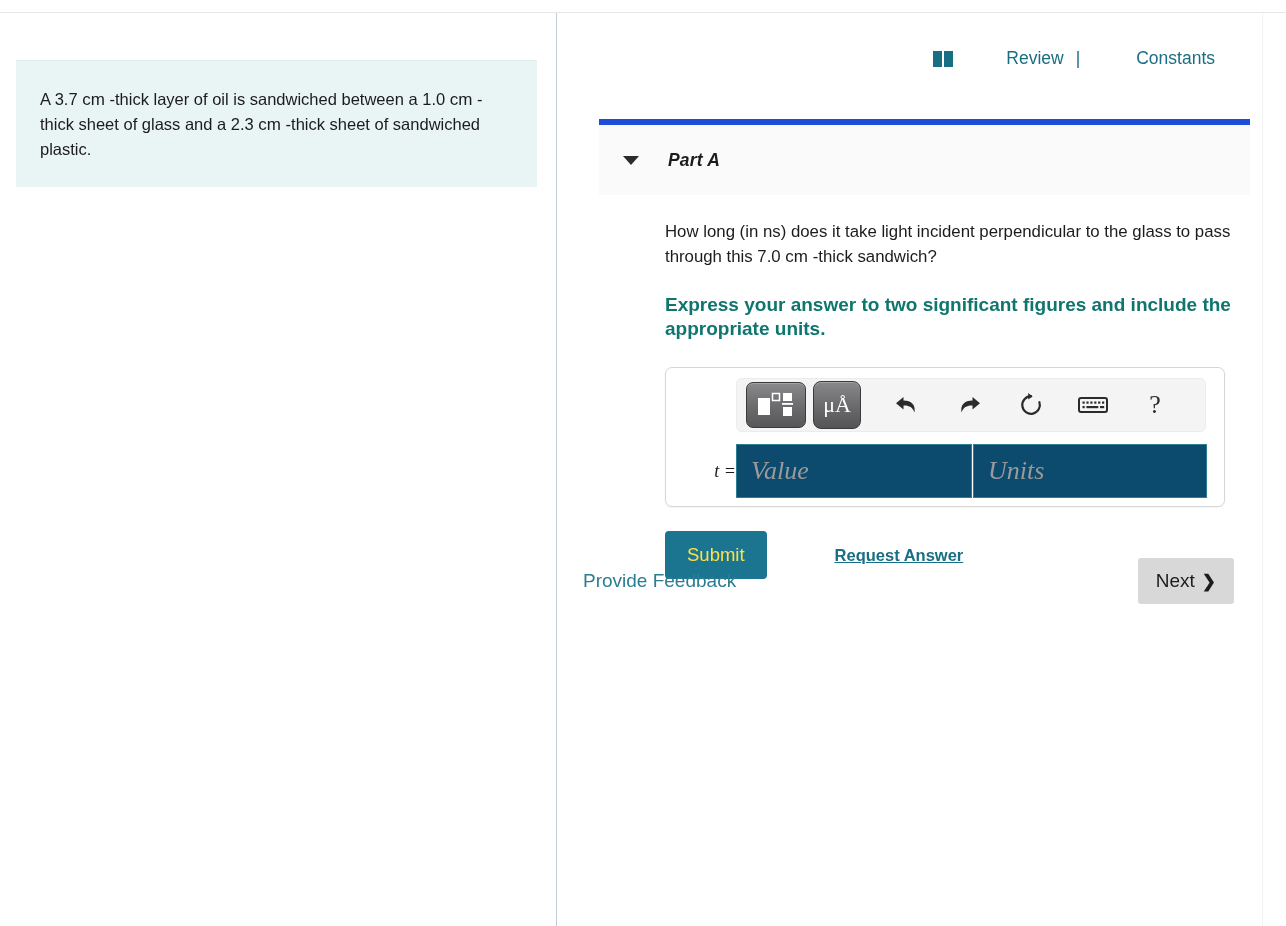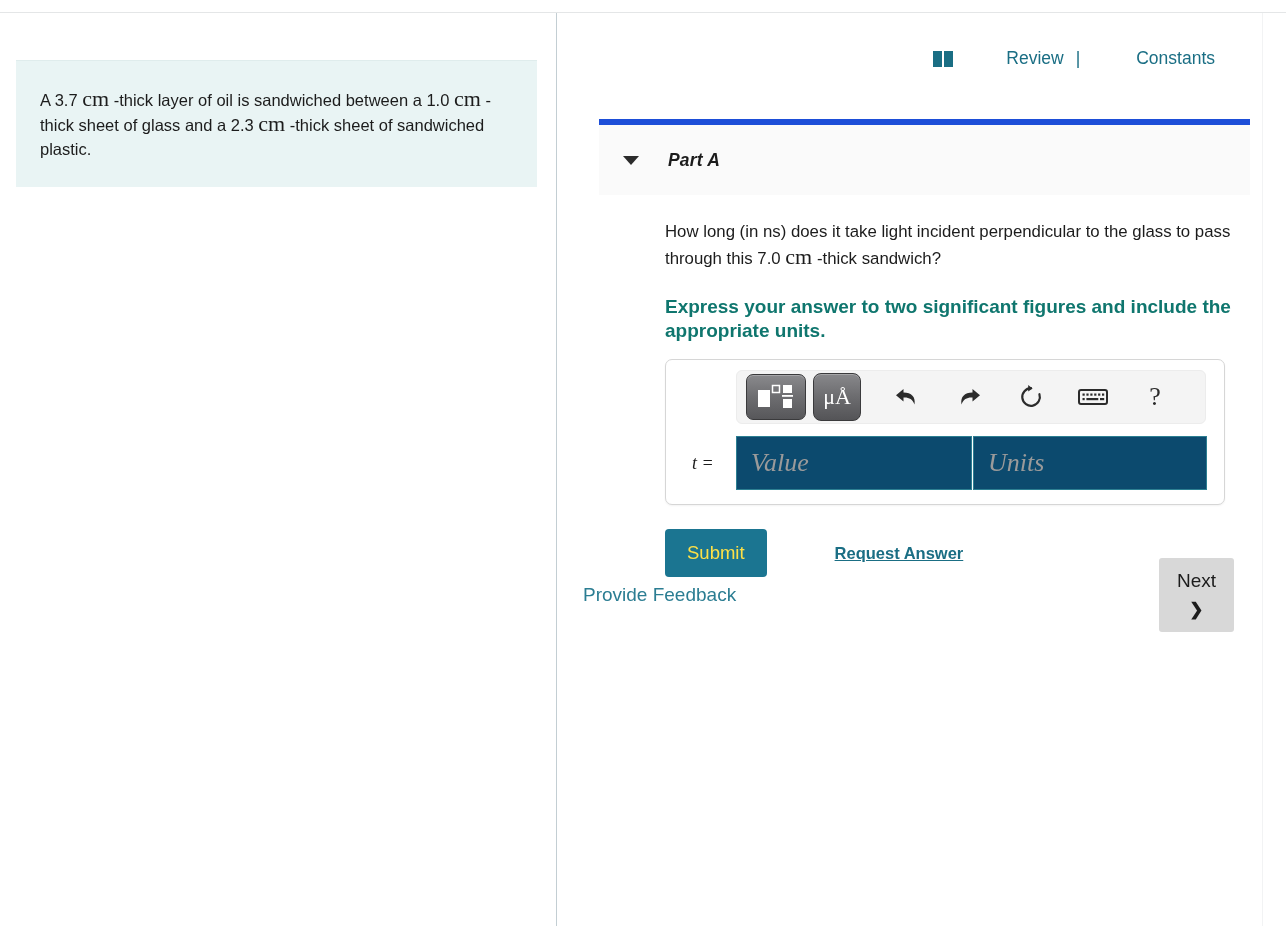--- a/index.html
+++ b/index.html
@@ -65,22 +65,22 @@
     border-top: 1px solid #dfecec;
     padding: 26px 24px 26px 24px;
   }
   .problem-text {
     font-size: 16.5px;
     line-height: 24px;
     color: #1c1c1c;
     font-family: "Liberation Sans", sans-serif;
   }
   .mathunit {
-    font-family: Liberation Serif, serif;
-    font-size: 22px;
+    font-family: Liberation Sans, sans-serif;
+    font-size: 17px;
   }
   
   .right-pane {
     position: absolute;
     left: 557px;
     top: 13px;
     width: 705px;
     height: 913px;
     background: #ffffff;
   }
@@ -158,28 +158,29 @@
   .q-instruction {
     font-size: 19px;
     line-height: 24px;
     font-weight: bold;
     color: #0f766e;
     margin-top: 24px;
     width: 590px;
   }
   
   .answer-box {
-    margin-top: 16px;
+    margin-top: 26px;
     width: 560px;
     box-sizing: border-box;
     background: #ffffff;
     border: 1px solid #d6d6d6;
     border-radius: 7px;
-    padding: 10px 12px 14px 12px;
+    padding: 10px 12px 8px 12px;
     box-shadow: 0 1px 2px rgba(0,0,0,0.05);
+    text-align: right;
   }
   .tool-strip {
     margin: 0 0 0 58px;
     width: 470px;
     height: 54px;
     background: #f4f4f4;
     border: 1px solid #ececec;
     border-radius: 6px;
     display: flex;
     align-items: center;
@@ -307,21 +308,20 @@
     border: none;
     border-radius: 3px;
     color: #1c1c1c;
     font-size: 19px;
     font-family: "Liberation Sans", sans-serif;
     padding: 12px 18px;
     display: flex;
     align-items: center;
     gap: 7px;
     cursor: pointer;
-    flex-direction: column;
   }
   .chev {
     font-size: 17px;
     font-weight: bold;
   }
 </style>
 </head>
 <body>
 
 <div class="page">

